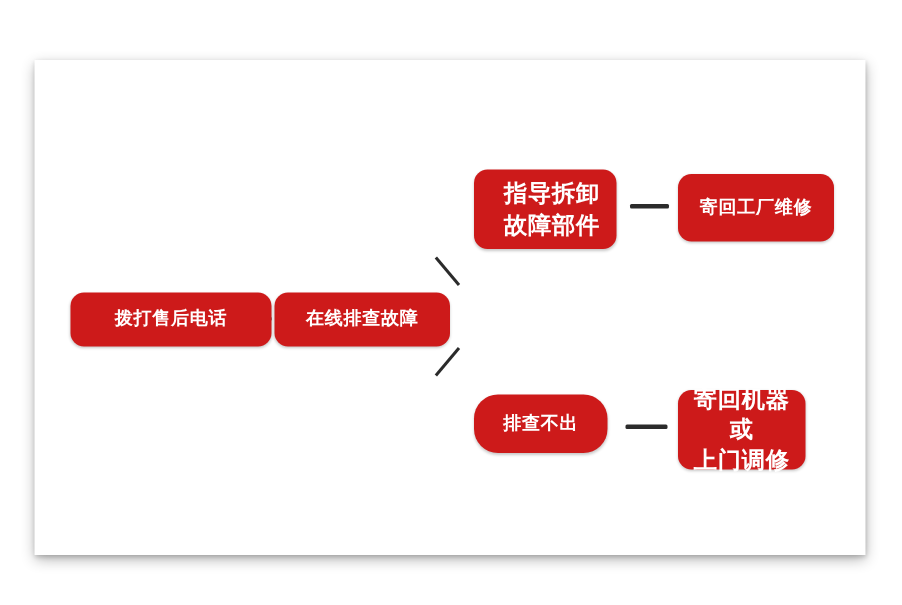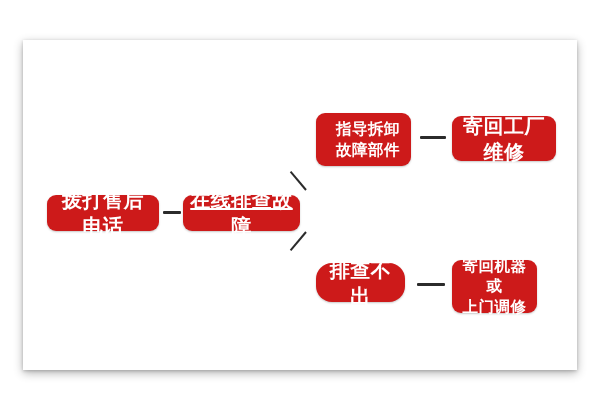--- a/index.html
+++ b/index.html
@@ -36,34 +36,34 @@
   .node {
     position: absolute;
     background: #cd1a1a;
     color: #ffffff;
     border-radius: 9px;
     display: flex;
     align-items: center;
     justify-content: center;
     text-align: center;
     font-weight: bold;
-    font-size: 20px;
+    font-size: 12px;
     line-height: 1.30;
     letter-spacing: 0.5px;
     box-sizing: border-box;
     padding: 2px 6px;
     white-space: pre-line;
     box-shadow: 0 1px 2px rgba(0,0,0,0.22);
   }
 
   .node.two-line { font-size: 15.5px; line-height: 1.32; }
 
   
-  #node-call       { left: 47px;  top: 195px; width: 112px; height: 36px; }
-  #node-online     { left: 183px; top: 195px; width: 117px; height: 36px; text-decoration: underline; }
+  #node-call       { left: 47px;  top: 195px; width: 134px; height: 36px; }
+  #node-online     { left: 183px; top: 195px; width: 117px; height: 36px; }
   #node-guide      { left: 316px; top: 113px; width: 95px;  height: 53px; padding-left: 15px; }
   #node-factory    { left: 452px; top: 116px; width: 104px; height: 45px; }
   #node-unsolved   { left: 316px; top: 263px; width: 89px;  height: 39px; }
   #node-onsite     { left: 452px; top: 260px; width: 85px; height: 53px; }
 
   
   .dash {
     position: absolute;
     height: 3px;
     background: #2b2b2b;

